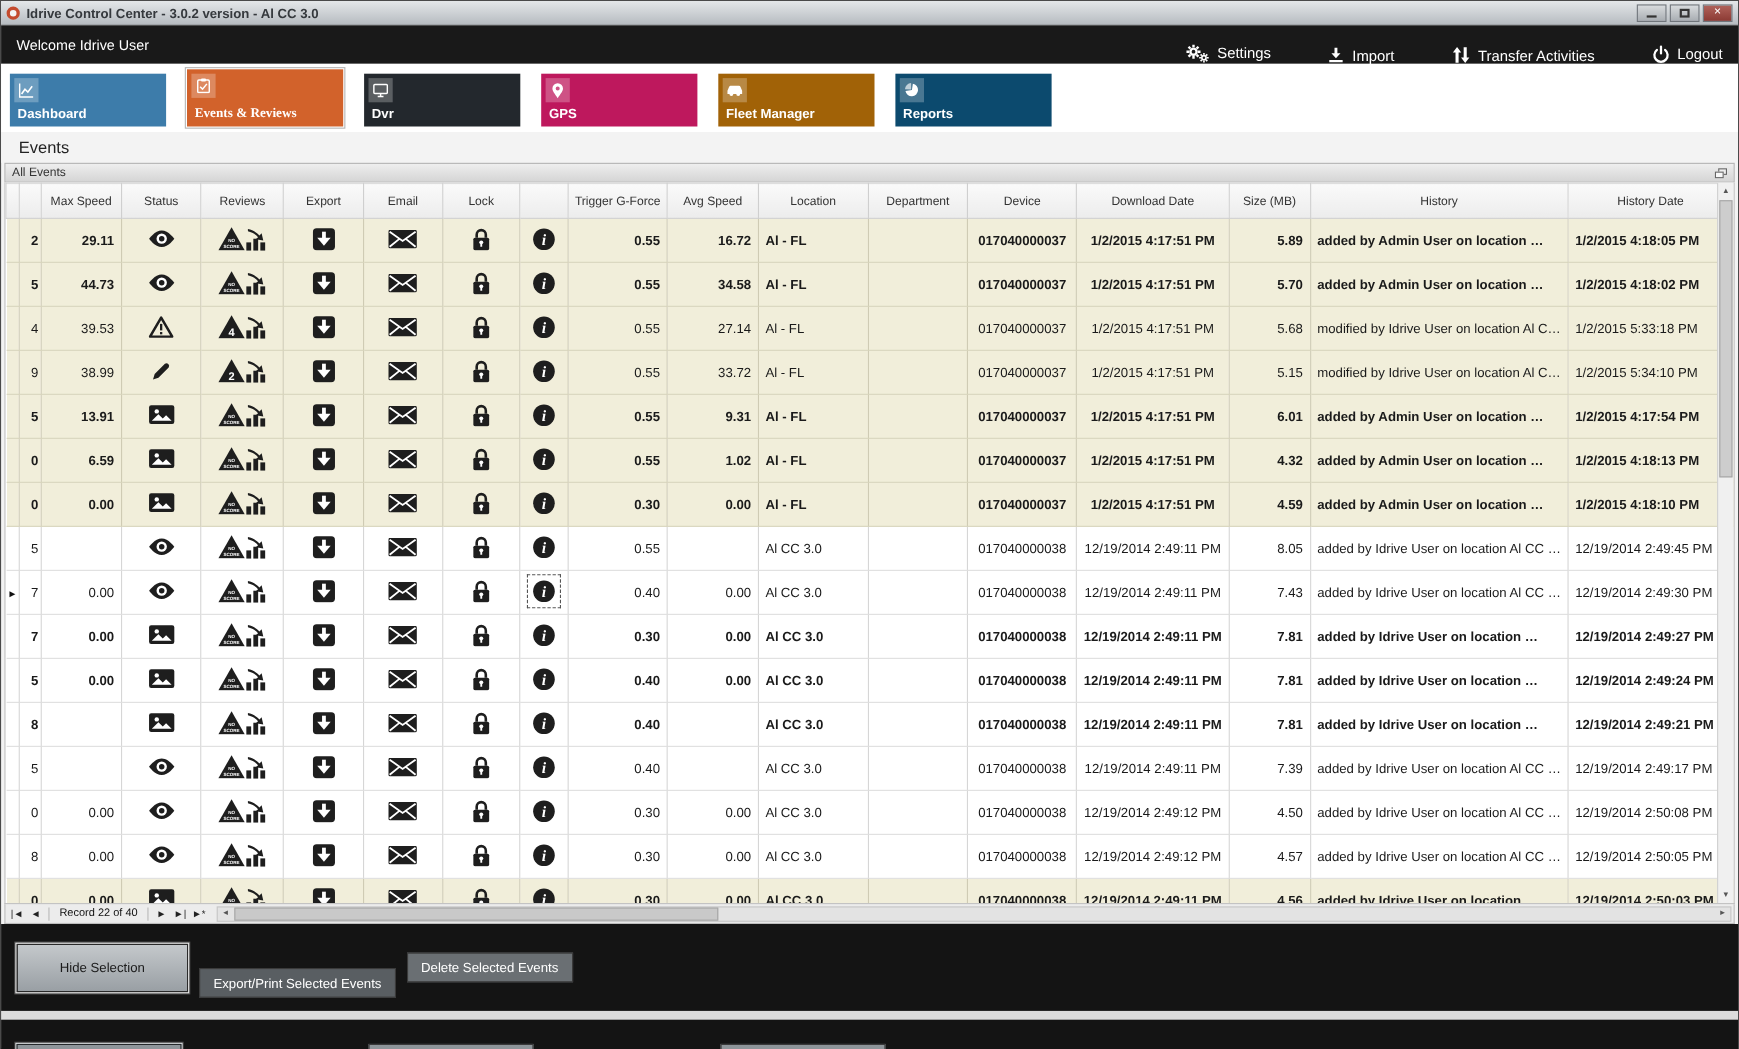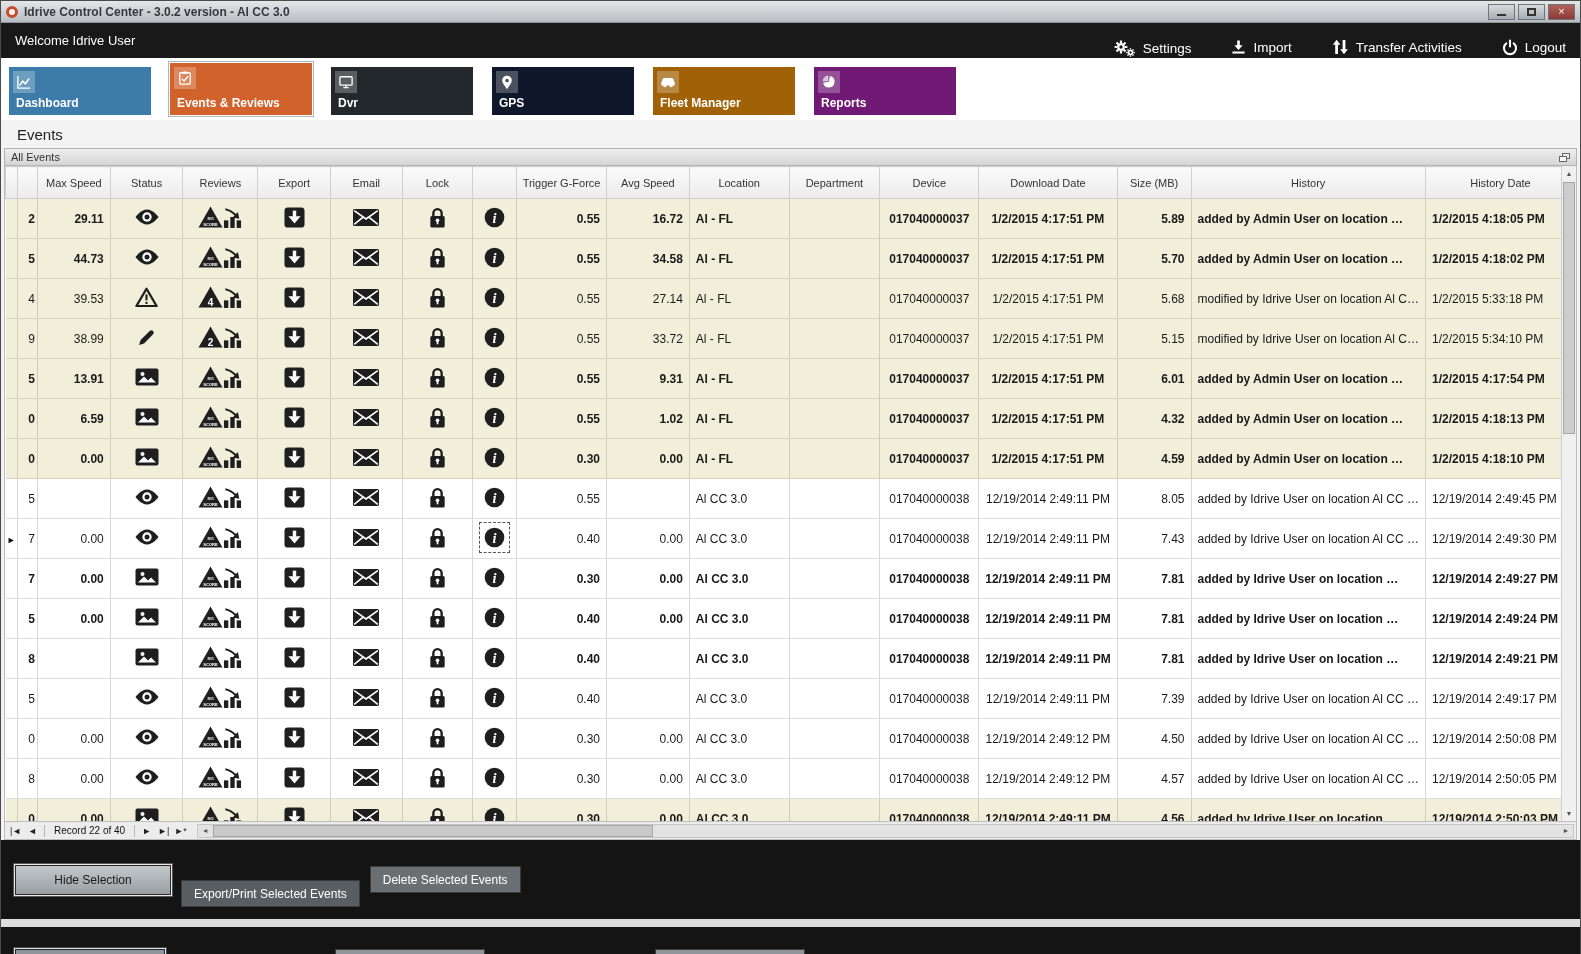--- a/index.html
+++ b/index.html
@@ -13,21 +13,21 @@
   .titlebar .title{font-weight:bold;font-size:12px;color:#35393d;}
   .winbtns{margin-left:auto;display:flex;gap:3px;}
   .winbtn{width:27px;height:16px;border:1px solid #6f747a;background:linear-gradient(#d8dbdd,#a8adb2);display:flex;align-items:center;justify-content:center;font-size:11px;line-height:1;cursor:pointer;color:#222;}
   .winbtn.close{background:linear-gradient(#b0625a,#8c3a34);color:#fff;}
   .minbar{width:9px;height:2px;background:#333;margin-top:7px;}
   .maxbox{width:9px;height:8px;border:2px solid #333;}
 
   
   .menubar{flex:0 0 34px;background:#191919;color:#fff;display:flex;align-items:center;padding:0 14px;}
   .welcome{font-size:13px;}
-  .menu-actions{margin-left:auto;display:flex;align-items:flex-start;gap:40px;margin-top:16px;}
+  .menu-actions{margin-left:auto;display:flex;align-items:flex-end;gap:52px;margin-top:16px;}
   .menu-item{display:flex;align-items:center;gap:7px;cursor:pointer;font-size:13.5px;}
   .mic{display:inline-flex;align-items:center;}
 
   
   .tabstrip{flex:0 0 62px;background:#fff;display:flex;align-items:flex-end;gap:19px;padding:5px 8px;}
   .tab{width:142px;height:48px;position:relative;color:#fff;cursor:pointer;flex:0 0 auto;}
   .tab.active{height:52px;outline:1px solid #b5b5b5;outline-offset:1px;}
   .ticon{position:absolute;top:4px;left:4px;width:22px;height:22px;background:rgba(255,255,255,.25);display:flex;align-items:center;justify-content:center;}
   .tlabel{position:absolute;left:7px;bottom:5px;font-weight:bold;font-size:12px;white-space:nowrap;}
 
@@ -74,21 +74,21 @@
   .hthumb{position:absolute;left:15px;top:0;height:100%;width:440px;background:#c9c9c9;border:1px solid #a6a6a6;cursor:pointer;}
 
   
   .footer{flex:1;display:flex;flex-direction:column;background:#141414;}
   .frow{display:flex;align-items:center;gap:10px;padding:12px 14px;}
   .f1{flex:0 0 52px;}
   .fgap{flex:0 0 8px;background:#dcdcdc;}
   .f2{flex:0 0 44px;padding:8px 14px;}
   .fbottom{flex:1;background:#cfcfcf;}
   .btn{font-family:inherit;font-size:12px;color:#fff;border:1px solid #3a3a3a;height:27px;min-width:150px;padding:0 12px;cursor:pointer;}
-  .btn.hide-sel{height:30px;min-width:156px;background:linear-gradient(#c4c8cb,#999fa4);color:#1b1b1b;border:1px solid #2b2b2b;box-shadow:0 0 0 1px #e9e9e9,0 0 0 2px #555;}
+  .btn.hide-sel{height:44px;min-width:156px;background:linear-gradient(#c4c8cb,#999fa4);color:#1b1b1b;border:1px solid #2b2b2b;box-shadow:0 0 0 1px #e9e9e9,0 0 0 2px #555;}
   .btn.dark1{background:#595e62;margin-top:28px;}
   .btn.dark2{background:#6a6f73;}
   .btn.mid{background:#8e959a;}
   .btn.pale{background:#b7bdc1;margin-top:28px;}
   .btn.focused2{border:1px solid #24282b;box-shadow:0 0 0 1px #dfe2e4,0 0 0 2px #4a4a4a;}
 </style>
 </head>
 <body>
 
 <div class="window">
@@ -168,56 +168,56 @@
   <div class="tabstrip">
     <div class="tab" style="background: rgb(61, 124, 170);">
       <span class="ticon">
         <svg width="14" height="14" viewBox="0 0 16 16">
             <path d="M1 1v14h14" stroke="#fff" stroke-width="1.5" fill="none"></path>
             <path d="M3 12l3.5-5 3 3L14 4" stroke="#fff" stroke-width="1.7" fill="none"></path>
           </svg>
       </span>
       <span class="tlabel">Dashboard</span>
     </div>
-    <div class="tab active" style="background: rgb(210, 98, 43);">
+    <div class="tab active" style="background: rgb(210, 98, 43); font-family: Liberation Serif, serif;">
       <span class="ticon">
         <svg width="14" height="14" viewBox="0 0 16 16">
             <rect x="2" y="2" width="12" height="13" rx="1.2" fill="none" stroke="#fff" stroke-width="1.5"></rect>
             <rect x="5.5" y="0.5" width="5" height="3" rx="0.8" fill="#fff"></rect>
             <path d="M4.5 9l2.5 2.5L11.5 6" stroke="#fff" stroke-width="1.6" fill="none"></path>
           </svg>
       </span>
       <span class="tlabel">Events &amp; Reviews</span>
     </div>
     <div class="tab" style="background: rgb(35, 40, 45);">
       <span class="ticon">
         <svg width="14" height="14" viewBox="0 0 16 16">
             <rect x="1" y="2" width="14" height="9.5" rx="1" fill="none" stroke="#fff" stroke-width="1.5"></rect>
             <path d="M5 14.5h6M8 11.5v3" stroke="#fff" stroke-width="1.5"></path>
           </svg>
       </span>
       <span class="tlabel">Dvr</span>
     </div>
-    <div class="tab" style="background: #0f172a;">
+    <div class="tab" style="background: #be185d;">
       <span class="ticon">
         <svg width="14" height="15" viewBox="0 0 16 17">
             <path fill="#fff" fill-rule="evenodd" d="M8 16.2C5 11.6 2.5 9 2.5 6.2a5.5 5.5 0 1 1 11 0C13.5 9 11 11.6 8 16.2zM8 8.3a2.1 2.1 0 1 0 0-4.2 2.1 2.1 0 0 0 0 4.2z"></path>
           </svg>
       </span>
       <span class="tlabel">GPS</span>
     </div>
     <div class="tab" style="background: #a16207;">
       <span class="ticon">
         <svg width="16" height="12" viewBox="0 0 18 12">
             <path fill="#fff" d="M1.5 6.5 3 3c.4-1 1.3-1.5 2.3-1.5h7.4c1 0 1.9.5 2.3 1.5l1.5 3.5v3.5h-2a2 2 0 0 1-4 0H7.5a2 2 0 0 1-4 0h-2z"></path>
           </svg>
       </span>
       <span class="tlabel">Fleet Manager</span>
     </div>
-    <div class="tab" style="background: #701a75;">
+    <div class="tab" style="background: #0c4a6e;">
       <span class="ticon">
         <svg width="14" height="14" viewBox="0 0 16 16">
             <path fill="#fff" d="M9 1.2a6.6 6.6 0 1 1-7.7 7.7l6.7-1.2z"></path>
             <path fill="#fff" opacity="0.65" d="M7.2 0.6A6.6 6.6 0 0 0 0.8 7l6.4.2z"></path>
           </svg>
       </span>
       <span class="tlabel">Reports</span>
     </div>
   </div>
 

